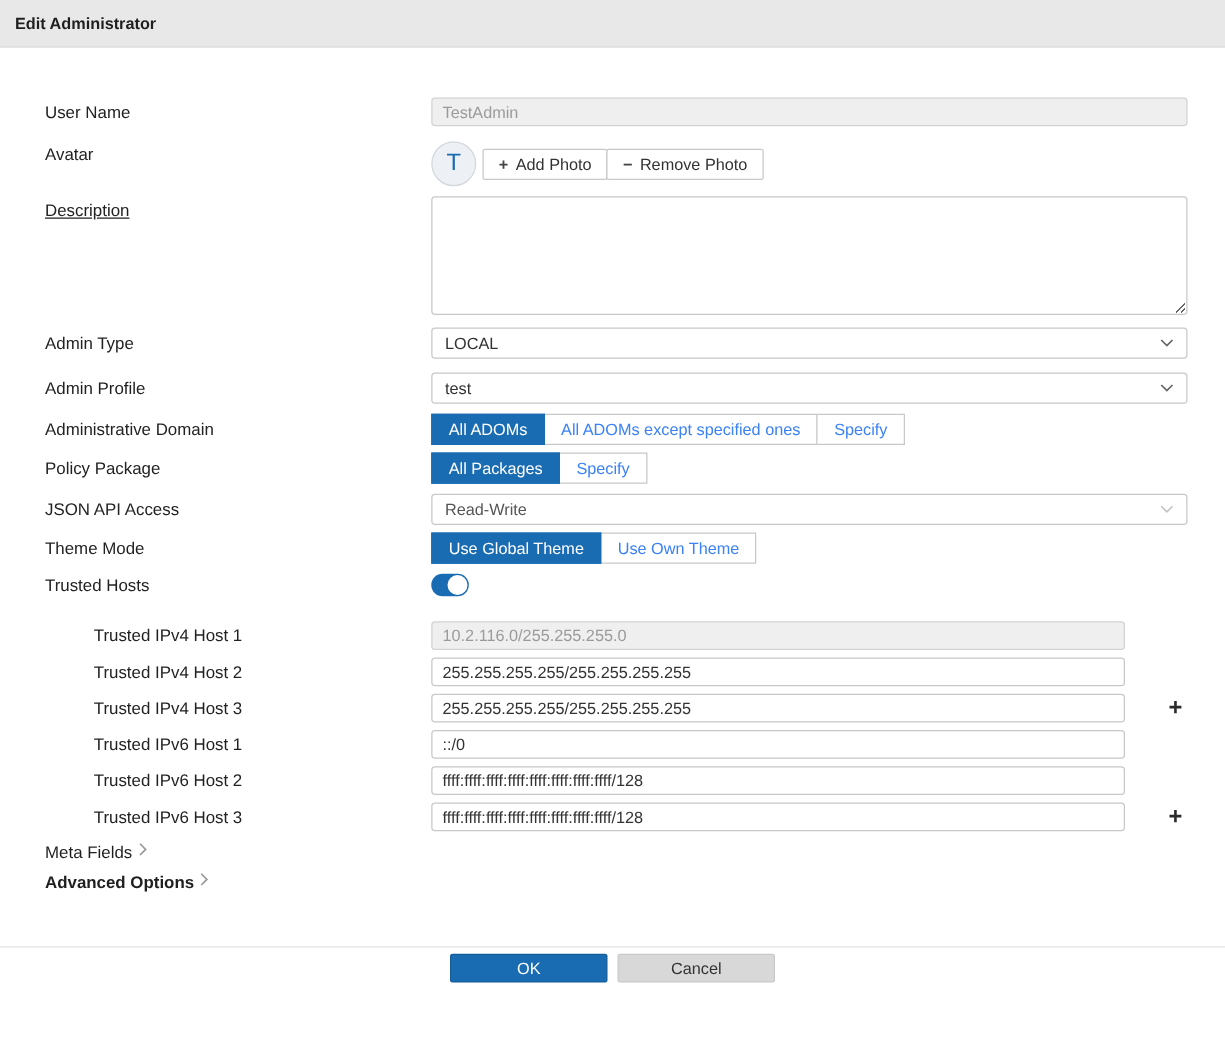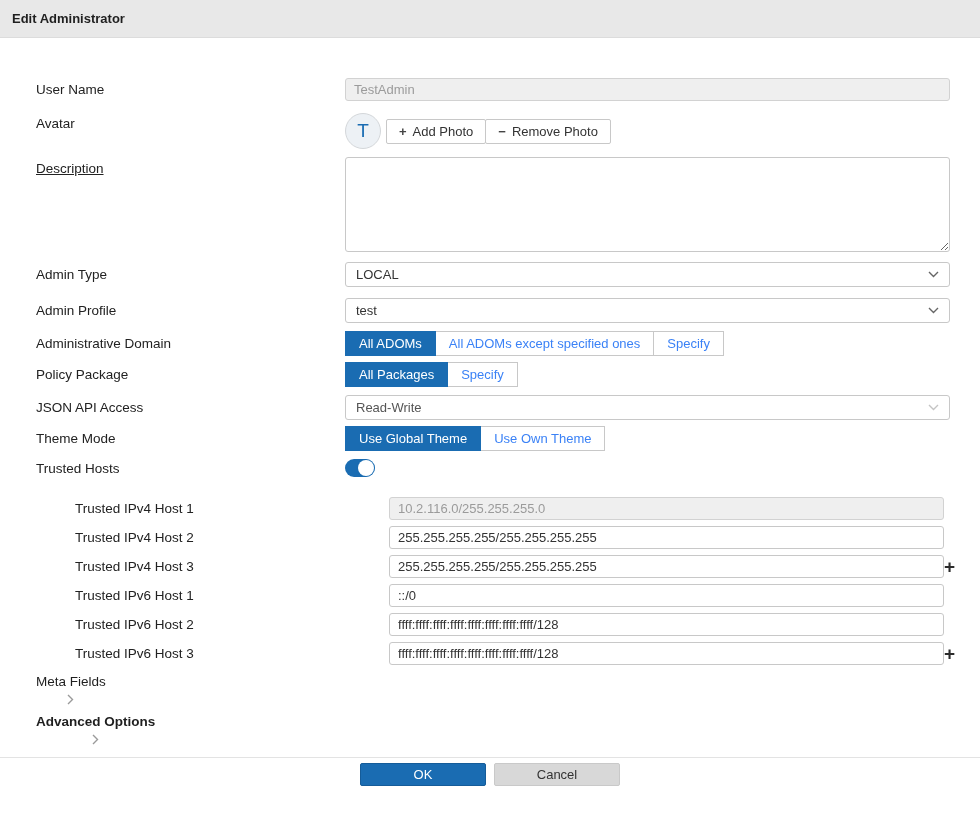--- a/index.html
+++ b/index.html
@@ -39,25 +39,25 @@
   
   .avatar-circle { width: 36px; height: 36px; border-radius: 50%; background: #edf1f5; border: 1px solid #d4d7da; color: #1a6cb2; font-size: 19px; display: flex; align-items: center; justify-content: center; margin-right: 6px; }
   .photo-btn { height: 25px; border: 1px solid #c8c8c8; background: #fff; border-radius: 2px; display: inline-flex; align-items: center; gap: 6px; padding: 0 12px; font-family: "Liberation Sans", sans-serif; font-size: 13px; color: #333; cursor: pointer; margin-left: -1px; }
   .photo-btn .glyph { font-weight: 700; font-size: 13px; color: #444; }
 
   
   .toggle { width: 30px; height: 18px; border-radius: 9px; background: #1a6cb2; position: relative; cursor: pointer; }
   .toggle .knob { position: absolute; top: 1px; right: 1px; width: 16px; height: 16px; border-radius: 50%; background: #fff; box-shadow: 0 0 0 1px rgba(26,108,178,.35); }
 
   
-  .host-input { flex: 0 0 555px; width: 555px; margin-left: 44px; }
+  .host-input { flex: 0 0 555px; width: 555px; }
   .plus-btn { margin-left: auto; margin-right: 4px; font-size: 19px; font-weight: 700; color: #2b2b2b; cursor: pointer; line-height: 1; user-select: none; }
 
   
-  .section-link { display: inline-flex; align-items: center; gap: 5px; cursor: pointer; margin-bottom: 9px; flex-direction: column; }
+  .section-link { display: inline-flex; align-items: flex-start; gap: 5px; cursor: pointer; margin-bottom: 9px; }
   .section-link .sec-label { font-size: 13.5px; color: #1f1f1f; }
   .section-link.bold .sec-label { font-weight: 700; }
   .section-link .chev-right { color: #9a9a9a; display: flex; align-items: center; }
 
   
   .footer { position: absolute; left: 0; right: 0; bottom: 0; height: 35px; background: #fff; border-top: 1px solid #e3e3e3; display: flex; align-items: flex-start; justify-content: center; gap: 8px; padding-top: 5px; }
   .btn { height: 23px; width: 126px; border: 1px solid transparent; border-radius: 2px; font-family: "Liberation Sans", sans-serif; font-size: 13px; cursor: pointer; }
   .btn.primary { background: #1a6cb2; color: #fff; border-color: #155c99; }
   .btn.secondary { background: #d8d8d8; color: #333; border-color: #c9c9c9; }
 </style>

